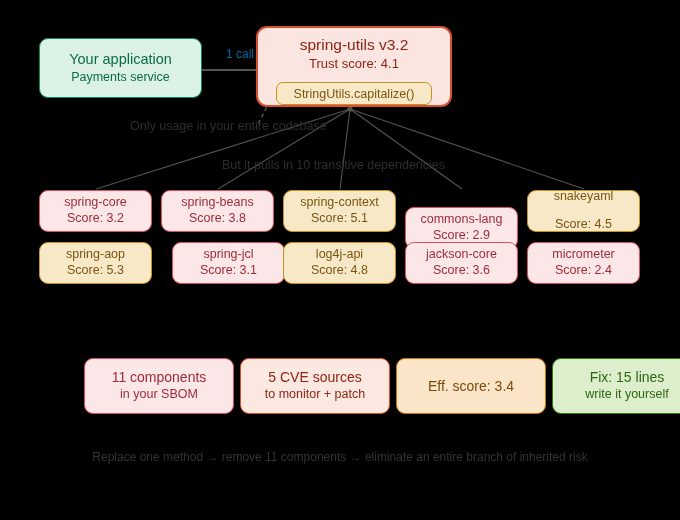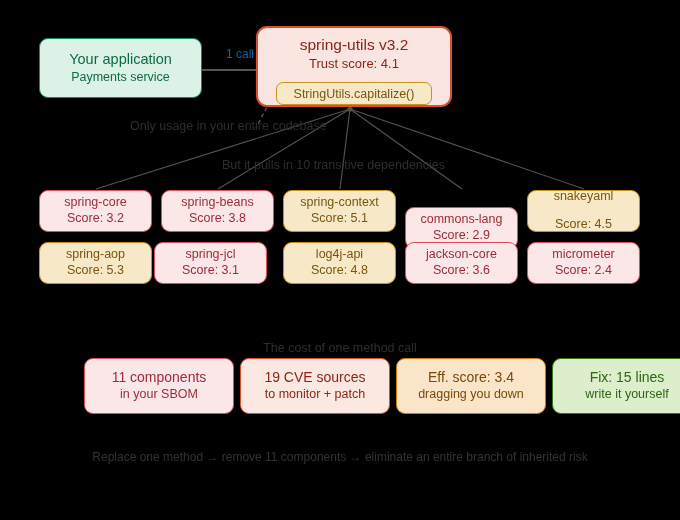--- a/index.html
+++ b/index.html
@@ -177,21 +177,20 @@
   </div>
 
   <div id="root-node" class="node pal-pinkbig">
     <div class="t1">spring-utils v3.2</div>
     <div class="t2">Trust score: 4.1</div>
     <div class="method-badge">StringUtils.capitalize()</div>
   </div>
 
   <div class="note" id="note-usage">Only usage in your entire codebase</div>
   <div class="note" id="note-pulls">But it pulls in 10 transitive dependencies</div>
-  <div class="note center" id="note-cost">The cost of one method call</div>
   <div class="note center" id="note-footer">Replace one method → remove 11 components → eliminate an entire branch of inherited risk</div>
 
   <div id="dep-layer">
       <div class="node dep pal-pink" style="left: 39px; top: 190px;">
         <div class="t1">spring-core</div>
         <div class="t2">Score: 3.2</div>
       </div>
       <div class="node dep pal-pink" style="left: 161px; top: 190px;">
         <div class="t1">spring-beans</div>
         <div class="t2">Score: 3.8</div>
@@ -205,21 +204,21 @@
         <div class="t2">Score: 2.9</div>
       </div>
       <div class="node dep pal-tan" style="left: 527px; top: 190px; gap: 12px;">
         <div class="t1">snakeyaml</div>
         <div class="t2">Score: 4.5</div>
       </div>
       <div class="node dep pal-tan" style="left: 39px; top: 242px;">
         <div class="t1">spring-aop</div>
         <div class="t2">Score: 5.3</div>
       </div>
-      <div class="node dep pal-pink" style="left: 154px; top: 242px;">
+      <div class="node dep pal-pink" style="left: 172px; top: 242px;">
         <div class="t1">spring-jcl</div>
         <div class="t2">Score: 3.1</div>
       </div>
       <div class="node dep pal-tan" style="left: 283px; top: 242px;">
         <div class="t1">log4j-api</div>
         <div class="t2">Score: 4.8</div>
       </div>
       <div class="node dep pal-pink" style="left: 405px; top: 242px;">
         <div class="t1">jackson-core</div>
         <div class="t2">Score: 3.6</div>
@@ -229,26 +228,25 @@
         <div class="t2">Score: 2.4</div>
       </div>
     </div>
 
   <div id="sum-layer">
       <div class="node sum pal-pink" style="left: 39px;">
         <div class="t1">11 components</div>
         <div class="t2">in your SBOM</div>
       </div>
       <div class="node sum pal-peach" style="left: 195px;">
-        <div class="t1">19 CVE sources</div>
+        <div class="t1">5 CVE sources</div>
         <div class="t2">to monitor + patch</div>
       </div>
       <div class="node sum pal-orange" style="left: 351px;">
         <div class="t1">Eff. score: 3.4</div>
-        <div class="t2">dragging you down</div>
       </div>
       <div class="node sum pal-leaf" style="left: 507px;">
         <div class="t1">Fix: 15 lines</div>
         <div class="t2">write it yourself</div>
       </div>
     </div>
 
 </div>
 
 </body></html>

